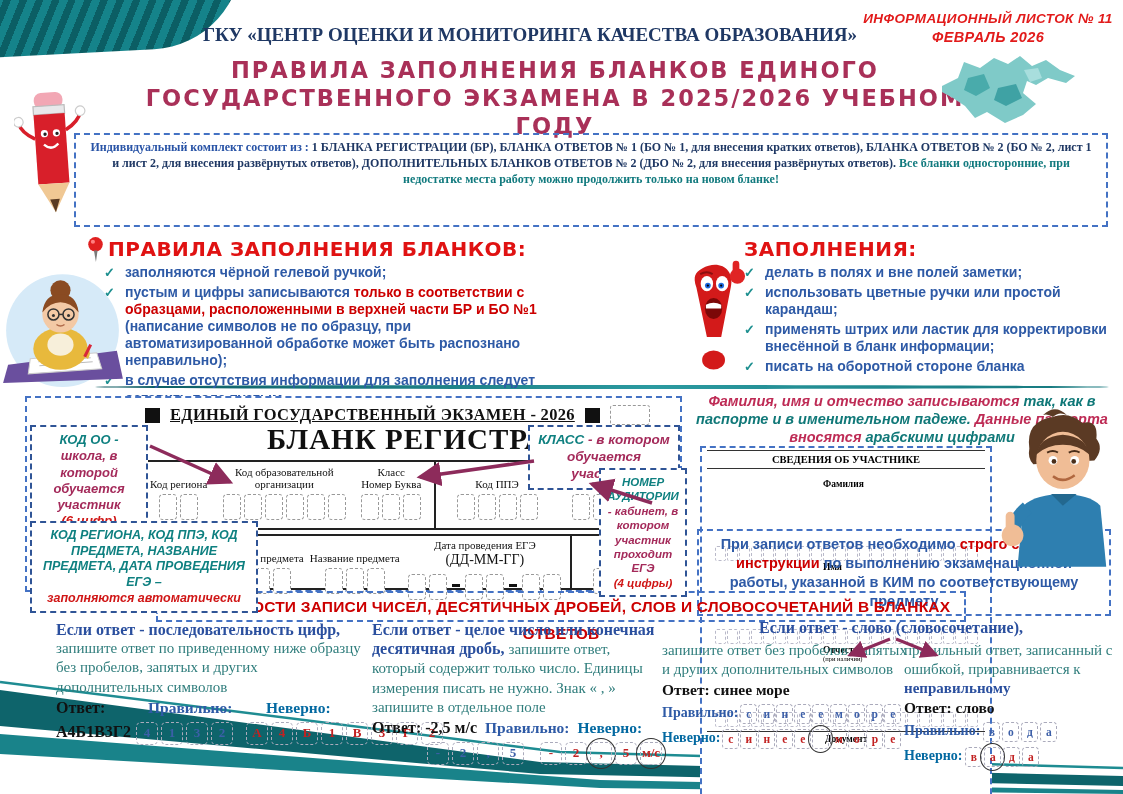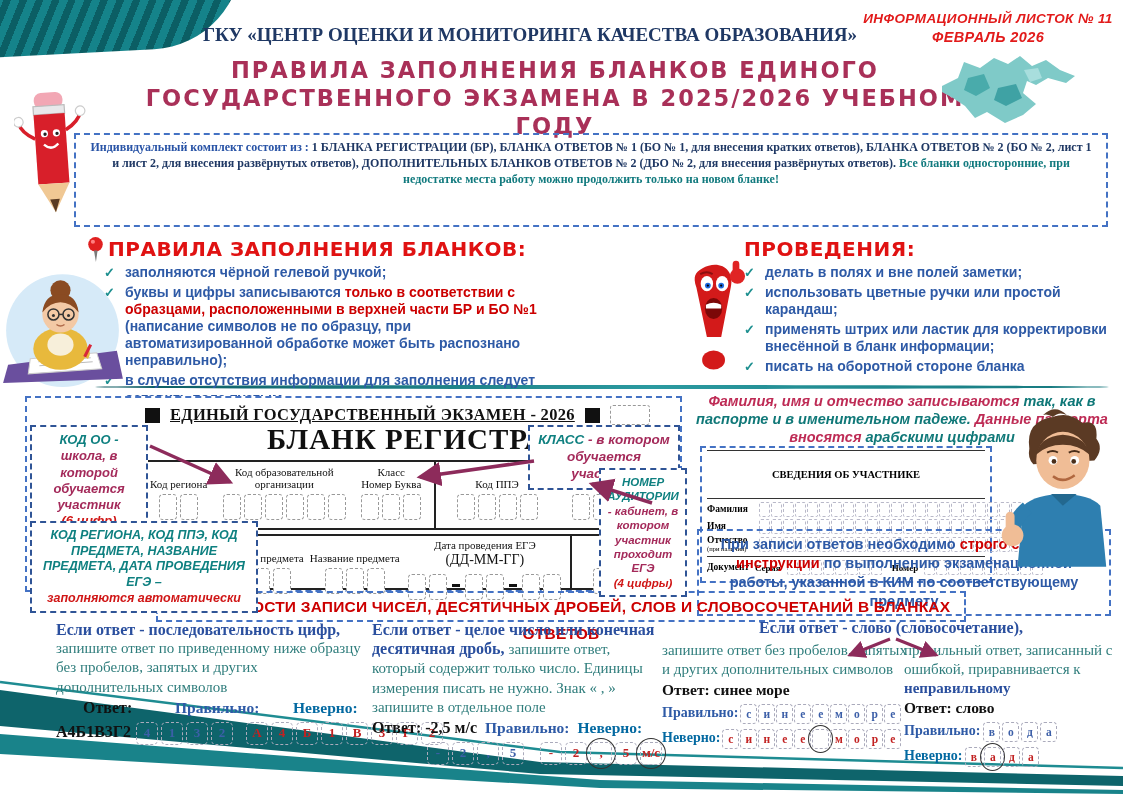--- a/index.html
+++ b/index.html
@@ -75,22 +75,22 @@
   .callout-auto{left:30px;top:521px;width:228px;font-size:12.5px;}
   .callout-room{left:599px;top:468px;width:88px;font-size:11.5px;}
 
   
   .pnote{left:688px;top:392px;width:428px;text-align:center;z-index:2;
     font-style:italic;font-weight:bold;font-size:14.5px;line-height:1.25;}
   .pnote .crim{color:#BE2B55;} .pnote .teal{color:#107878;}
   .sved{left:700px;top:446px;width:292px;z-index:2;box-sizing:border-box;background:#fff;
     border:2px dashed #4472C4;padding:2px 5px 4px;font-family:"Liberation Serif",serif;}
   .sved-title{font-size:10.5px;font-weight:bold;text-align:center;
-    border-top:1.5px solid #333;border-bottom:1.5px solid #333;padding:18px 0;margin-bottom:3px;}
-  .srow{display:flex;align-items:center;gap:6px;margin-bottom:2px;}
+    border-top:1.5px solid #333;border-bottom:1.5px solid #333;padding:3px 0;margin-bottom:11px;}
+  .srow{display:flex;align-items:center;gap:20px;margin-bottom:2px;flex-direction:column;}
   .slabel{font-size:9.5px;font-weight:bold;width:46px;flex:0 0 46px;line-height:1;}
   .slabel small{display:block;font-size:6.5px;font-weight:normal;}
   .scells{display:flex;gap:1px;flex-wrap:nowrap;}
   .scell{display:inline-block;width:9px;height:13px;border:1px dashed #b9b9c9;border-radius:2px;}
   .boy{left:984px;top:408px;z-index:4;}
   .instr{left:697px;top:529px;width:414px;min-height:58px;z-index:2;box-sizing:border-box;
     border:2px dashed #4472C4;padding:4px 8px;text-align:center;
     font-weight:bold;font-size:14.5px;line-height:1.3;color:#2E5AA6;}
   .instr .red{color:#CC0000;}
 
@@ -180,21 +180,21 @@
     <polygon points="9.5,14 13,14 11.4,25" fill="#7a7a7a"></polygon>
   </svg>
   <div class="abs sec-head rules-head">ПРАВИЛА ЗАПОЛНЕНИЯ БЛАНКОВ:</div>
   <ul class="abs blist rules-list">
     <li>
       <span class="chk">✓</span>
       <span class="txt">заполняются чёрной гелевой ручкой;</span>
     </li>
     <li>
       <span class="chk">✓</span>
-      <span class="txt"><span>буквы и цифры записываются </span><span class="red">только в соответствии с образцами, расположенными в верхней части БР и БО №1 </span><span>(написание символов не по образцу, при автоматизированной обработке может быть распознано неправильно);</span></span>
+      <span class="txt"><span>пустым и цифры записываются </span><span class="red">только в соответствии с образцами, расположенными в верхней части БР и БО №1 </span><span>(написание символов не по образцу, при автоматизированной обработке может быть распознано неправильно);</span></span>
     </li>
     <li>
       <span class="chk">✓</span>
       <span class="txt">в случае отсутствия информации для заполнения следует оставить поле пустым</span>
     </li>
   </ul>
   <svg class="abs girl" width="126" height="146" viewBox="0 0 125 145">
     <circle cx="62" cy="78" r="56" fill="#d6eaf8"></circle>
     <polygon points="8,112 116,98 122,126 3,130" fill="#6a4f9e"></polygon>
     <polygon points="30,106 96,100 101,116 28,121" fill="#fff" stroke="#ccc"></polygon>
@@ -208,21 +208,21 @@
     <circle cx="53" cy="62" r="5.5" fill="none" stroke="#333" stroke-width="1.5"></circle>
     <circle cx="68" cy="62" r="5.5" fill="none" stroke="#333" stroke-width="1.5"></circle>
     <line x1="58.5" y1="62" x2="62.5" y2="62" stroke="#333" stroke-width="1.5"></line>
     <circle cx="53" cy="63" r="1.5" fill="#333"></circle>
       <circle cx="68" cy="63" r="1.5" fill="#333"></circle>
     <path d="M56,72 Q60,75 64,72" stroke="#b06a4a" stroke-width="1.5" fill="none"></path>
     <path d="M78,92 Q88,98 84,104" stroke="#e8b93c" stroke-width="8" fill="none"></path>
     <line x1="84" y1="104" x2="90" y2="92" stroke="#d8273a" stroke-width="3"></line>
   </svg>
 
-  <div class="abs sec-head banned-head">ПРОВЕДЕНИЯ:</div>
+  <div class="abs sec-head banned-head">ЗАПОЛНЕНИЯ:</div>
   <svg class="abs excl" width="62" height="120" viewBox="0 0 65 120">
     <path d="M19,8 C36,-2 54,8 49,28 L39,80 L24,80 L13,28 C9,16 12,12 19,8 Z" fill="#d31a1a"></path>
     <ellipse cx="24" cy="24" rx="6.5" ry="8" fill="#fff"></ellipse>
       <ellipse cx="40" cy="24" rx="6.5" ry="8" fill="#fff"></ellipse>
     <circle cx="25" cy="26" r="3" fill="#1f6adf"></circle>
       <circle cx="39" cy="26" r="3" fill="#1f6adf"></circle>
     <circle cx="25" cy="26" r="1.2" fill="#000"></circle>
       <circle cx="39" cy="26" r="1.2" fill="#000"></circle>
     <path d="M17,14 Q24,10 30,14" stroke="#8c0f0f" stroke-width="2" fill="none"></path>
     <ellipse cx="31" cy="50" rx="9" ry="11" fill="#7c0808"></ellipse>
@@ -513,21 +513,21 @@
   </svg>
 
   <div class="abs instr">
     <span>При записи ответов необходимо </span><span class="red">строго следовать инструкции</span><span> по выполнению экзаменационной работы, указанной в КИМ по соответствующему предмету</span>
   </div>
 
   <div class="abs banner">ОСОБЕННОСТИ ЗАПИСИ ЧИСЕЛ, ДЕСЯТИЧНЫХ ДРОБЕЙ, СЛОВ И СЛОВОСОЧЕТАНИЙ В БЛАНКАХ ОТВЕТОВ</div>
 
   <div class="abs bcol col1">
     <p><span class="bhead">Если ответ - последовательность цифр, </span><span class="bbody">запишите ответ по приведенному ниже образцу без пробелов, запятых и других дополнительных символов</span></p>
-    <div style="display:flex;gap:0;margin-top:1px;margin-left:27px;">
+    <div style="display:flex;gap:0;margin-top:1px;">
       <span class="bblack" style="width:92px;">Ответ:</span>
       <span class="blue-lab" style="width:118px;">Правильно:</span>
       <span class="red-lab">Неверно:</span>
     </div>
     <div class="inrow">
       <span class="bblack" style="width:88px;">А4Б1В3Г2</span>
       <span class="cellrow cells-blue">
           <span class="acell">4</span>
           <span class="acell">1</span>
           <span class="acell">3</span>

